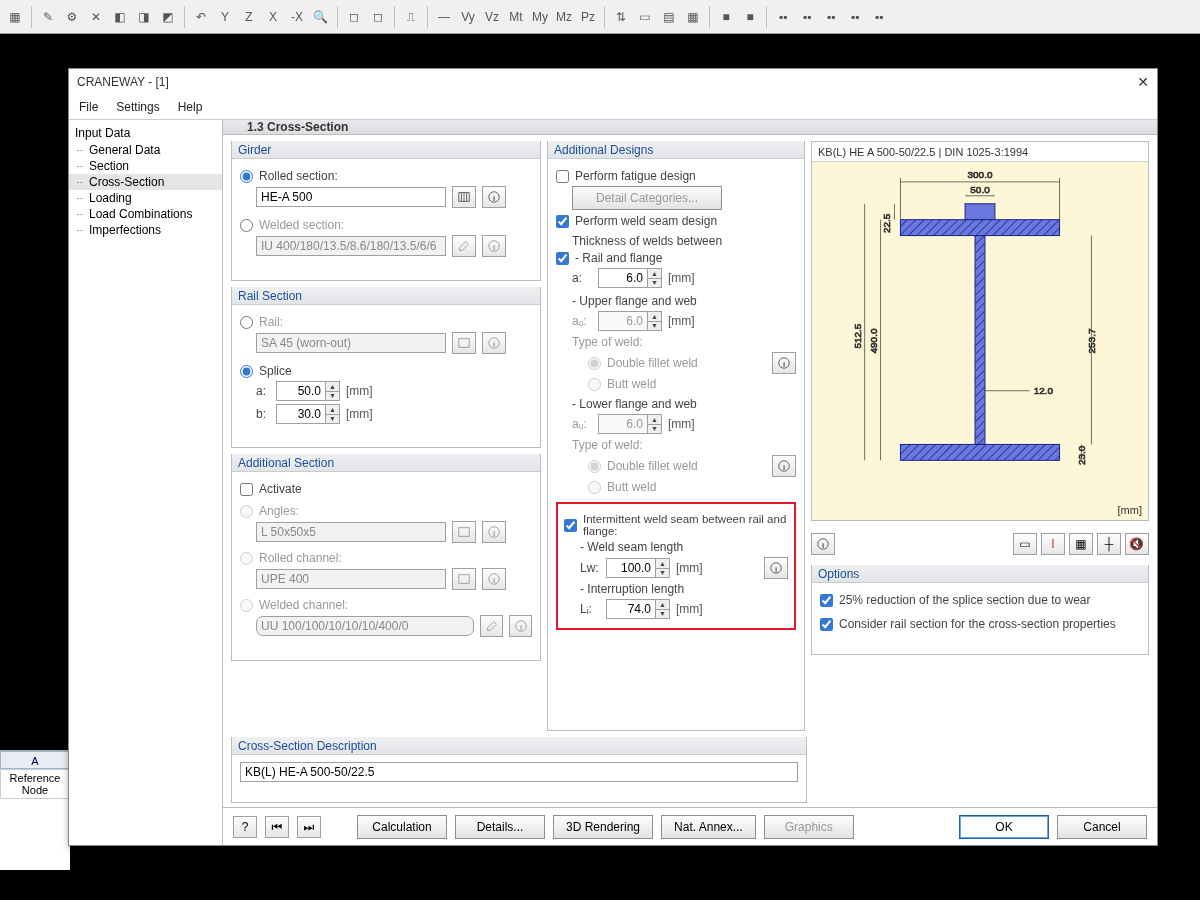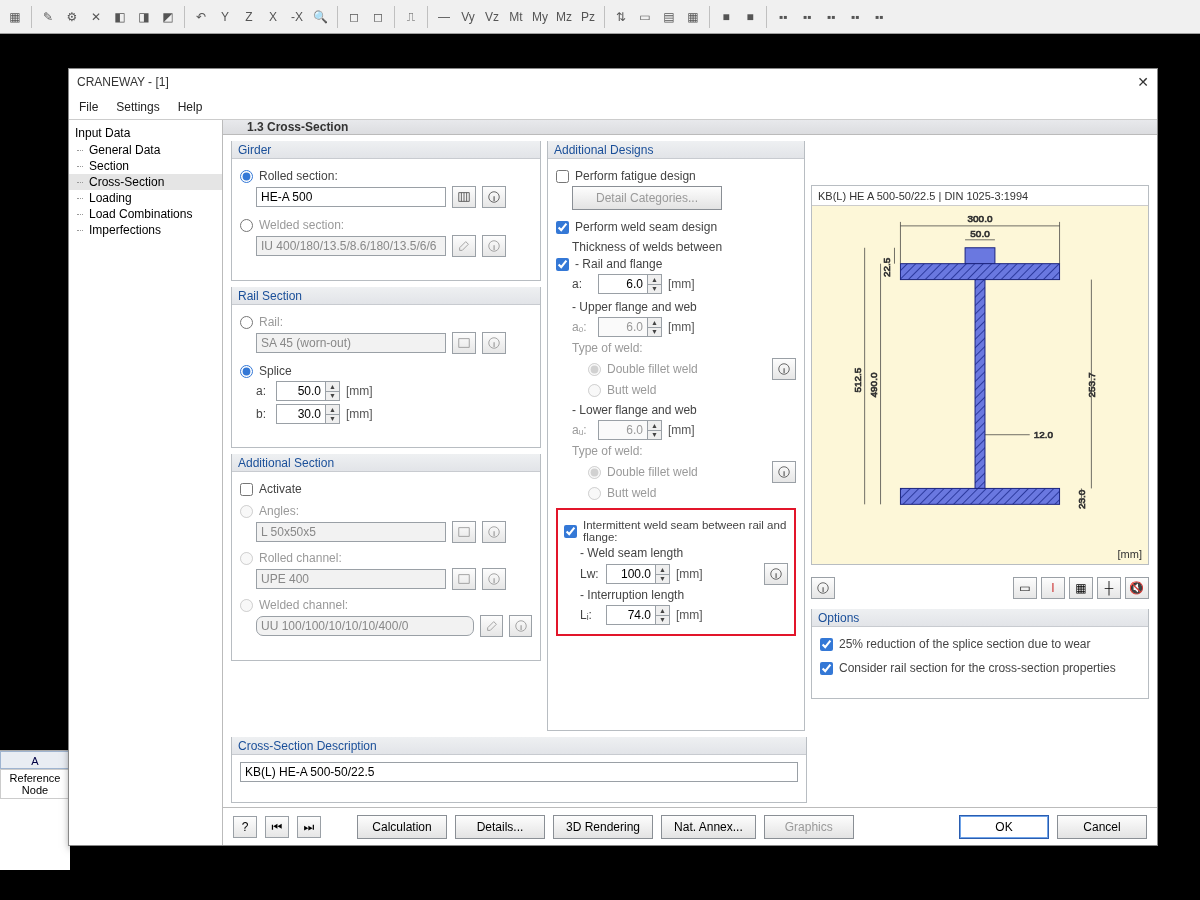--- a/index.html
+++ b/index.html
@@ -74,21 +74,21 @@
     display:flex; align-items:center; padding:0 24px;
     font-weight:bold; color:#333;
   }
   .cols {
     flex:1; display:flex; gap:6px;
     padding:6px 8px 4px 8px;
   }
   .col { display:flex; flex-direction:column; gap:6px; }
   .col.left { width:310px; }
   .col.mid { width:258px; }
-  .col.right { flex:1;margin-top:44px; }
+  .col.right { flex:1; }
   .group {
     border:1px solid #b8bdc2;
     position:relative;
     padding:8px 8px 20px 8px;
     font-size:12px;
     color:#444;
   }
   .group-title {
     position:absolute; top:-1px; left:0; right:0;
     height:18px;
@@ -421,21 +421,21 @@
         <div class="col mid">
           <div class="group" style="flex:1">
             <div class="group-title">Additional Designs</div>
             <div class="row">
               <input type="checkbox" style="">
               <span>Perform fatigue design</span>
             </div>
             <div class="row indent">
               <div class="btn disabled" style="min-width:150px">Detail Categories...</div>
             </div>
-            <div class="row" style="margin-top:10px">
+            <div class="row" style="margin-top:4px">
               <input type="checkbox" checked="" style="">
               <span>Perform weld seam design</span>
             </div>
             <div class="row indent" style="margin-top:6px">
               <span>Thickness of welds between</span>
             </div>
             <div class="row">
               <input type="checkbox" checked="" style="">
               <span>- Rail and flange</span>
             </div>

